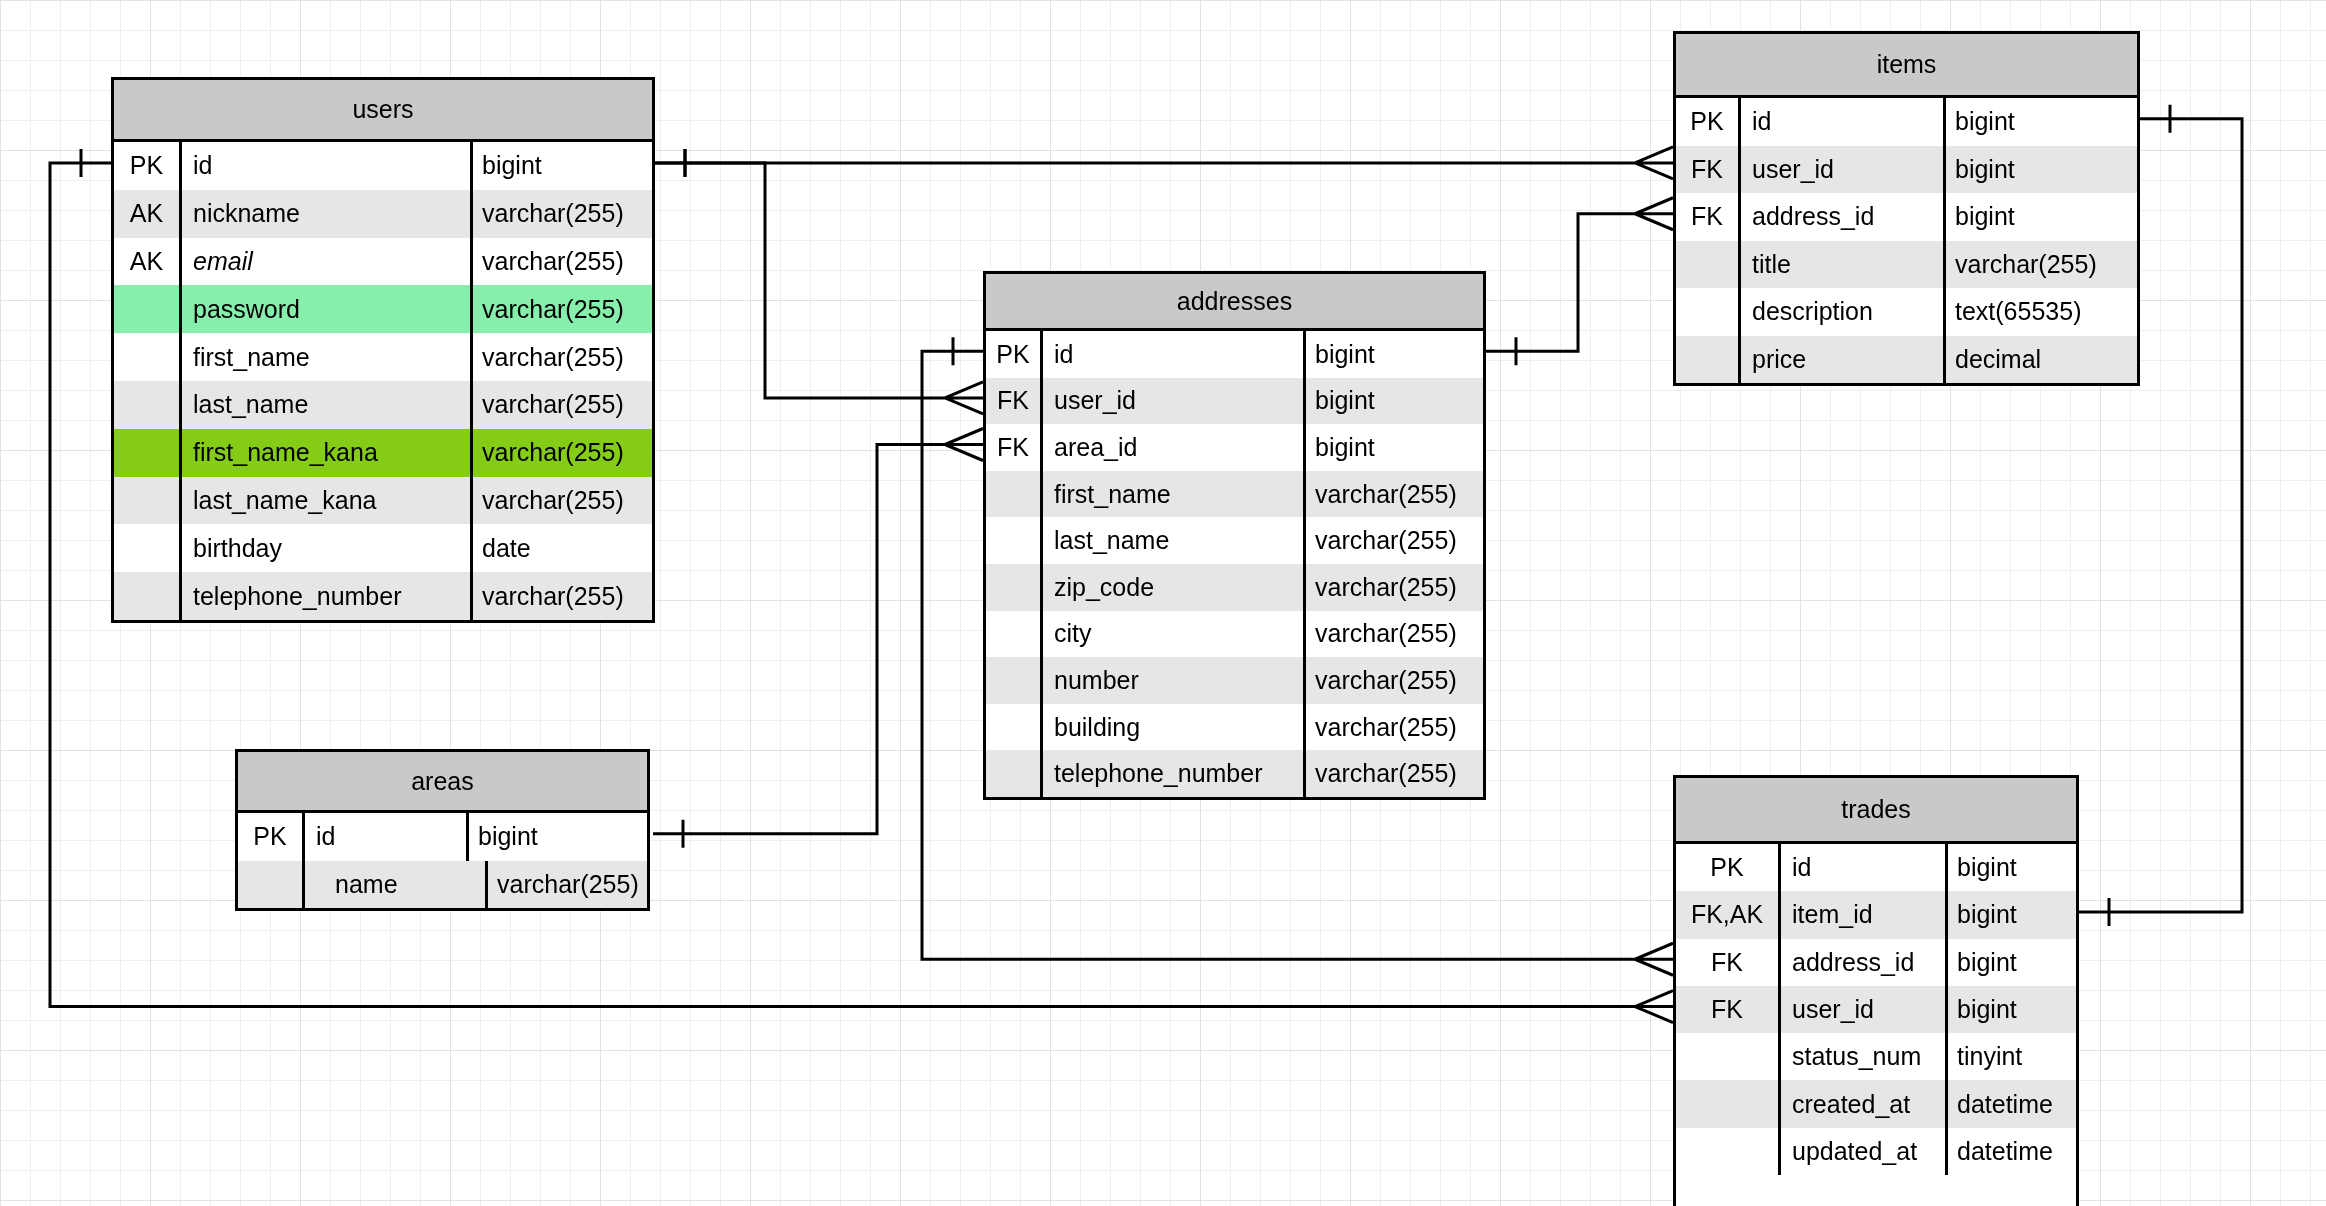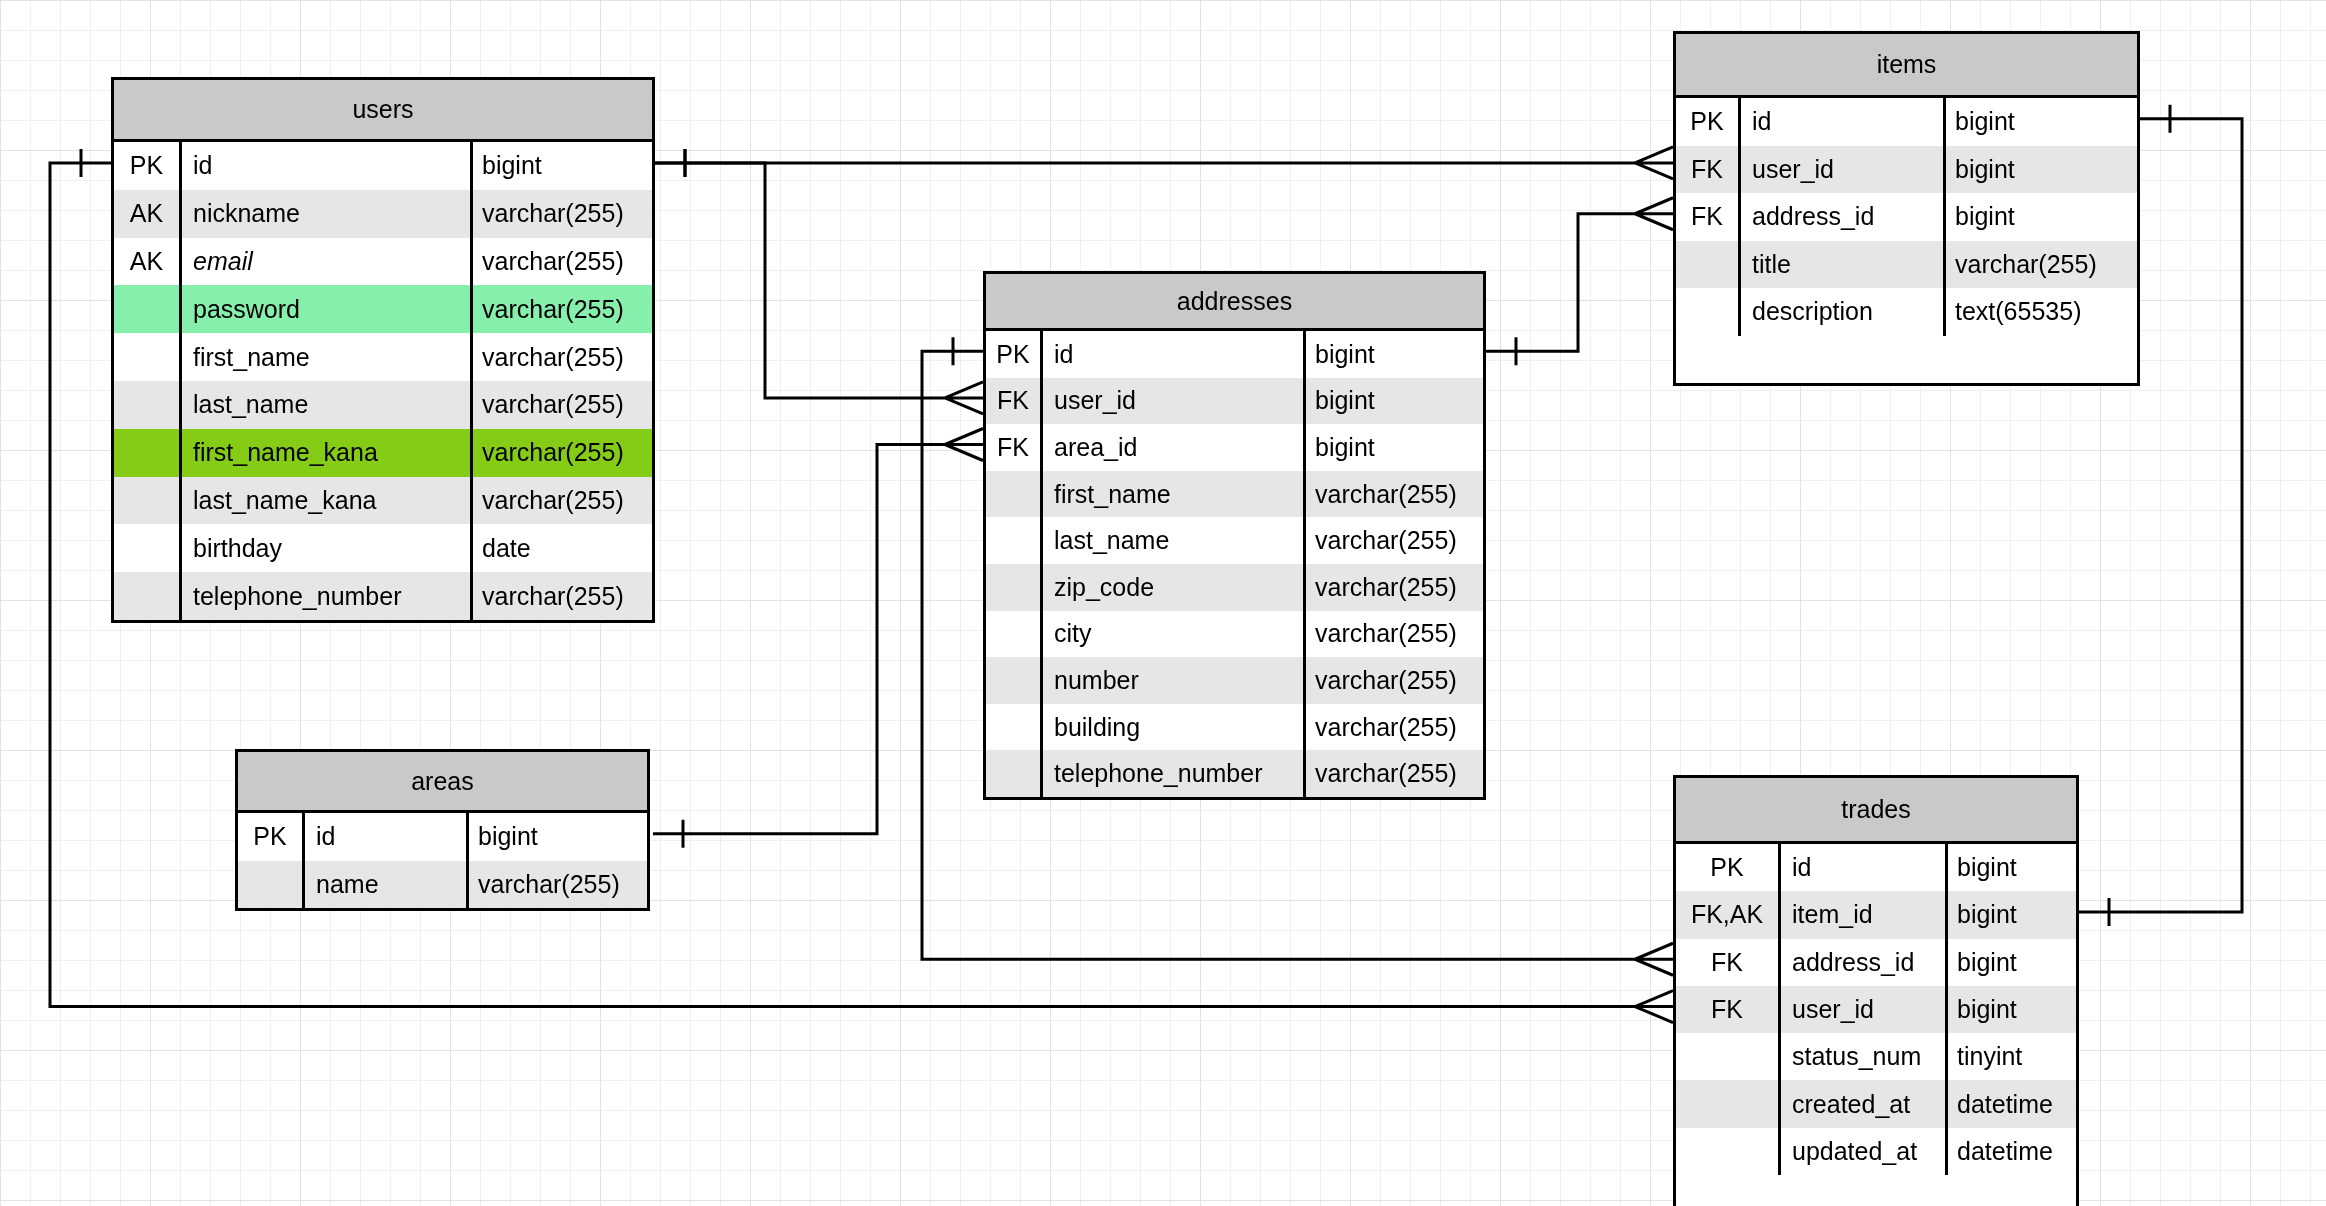--- a/index.html
+++ b/index.html
@@ -102,21 +102,21 @@
       </div>
       <div class="etable" style="left: 235px; top: 749px; width: 415px; height: 162px;">
         <div class="ttl" style="height: 61px; background: rgb(201, 201, 201);">areas</div>
         <div class="erow" style="height: 47.5px; background: rgb(255, 255, 255);">
           <div class="cell ckey" style="width: 67px;">PK</div>
           <div class="cell cname" style="width: 164px;">id</div>
           <div class="cell ctype">bigint</div>
         </div>
         <div class="erow" style="height: 47.5px; background: rgb(230, 230, 230);">
           <div class="cell ckey" style="width: 67px;"></div>
-          <div class="cell cname" style="width: 164px;">name</div>
+          <div class="cell cname" style="width: 164px; margin-left: 19px;">name</div>
           <div class="cell ctype">varchar(255)</div>
         </div>
       </div>
       <div class="etable" style="left: 983px; top: 271px; width: 503px; height: 529px;">
         <div class="ttl" style="height: 57px; background: rgb(201, 201, 201);">addresses</div>
         <div class="erow" style="height: 46.6px; background: rgb(255, 255, 255);">
           <div class="cell ckey" style="width: 57px;">PK</div>
           <div class="cell cname" style="width: 263px;">id</div>
           <div class="cell ctype">bigint</div>
         </div>
@@ -185,20 +185,25 @@
         </div>
         <div class="erow" style="height: 47.5px; background: rgb(230, 230, 230);">
           <div class="cell ckey" style="width: 65px;"></div>
           <div class="cell cname" style="width: 205px;">title</div>
           <div class="cell ctype">varchar(255)</div>
         </div>
         <div class="erow" style="height: 47.5px; background: rgb(255, 255, 255);">
           <div class="cell ckey" style="width: 65px;"></div>
           <div class="cell cname" style="width: 205px;">description</div>
           <div class="cell ctype">text(65535)</div>
+        </div>
+        <div class="erow" style="height: 47.5px; background: rgb(230, 230, 230);">
+          <div class="cell ckey" style="width: 65px;"></div>
+          <div class="cell cname" style="width: 205px;">price</div>
+          <div class="cell ctype">decimal</div>
         </div>
       </div>
       <div class="etable" style="left: 1673px; top: 775px; width: 406px; height: 519px;">
         <div class="ttl" style="height: 66px; background: rgb(201, 201, 201);">trades</div>
         <div class="erow" style="height: 47.3px; background: rgb(255, 255, 255);">
           <div class="cell ckey" style="width: 105px;">PK</div>
           <div class="cell cname" style="width: 167px;">id</div>
           <div class="cell ctype">bigint</div>
         </div>
         <div class="erow" style="height: 47.3px; background: rgb(230, 230, 230);">

